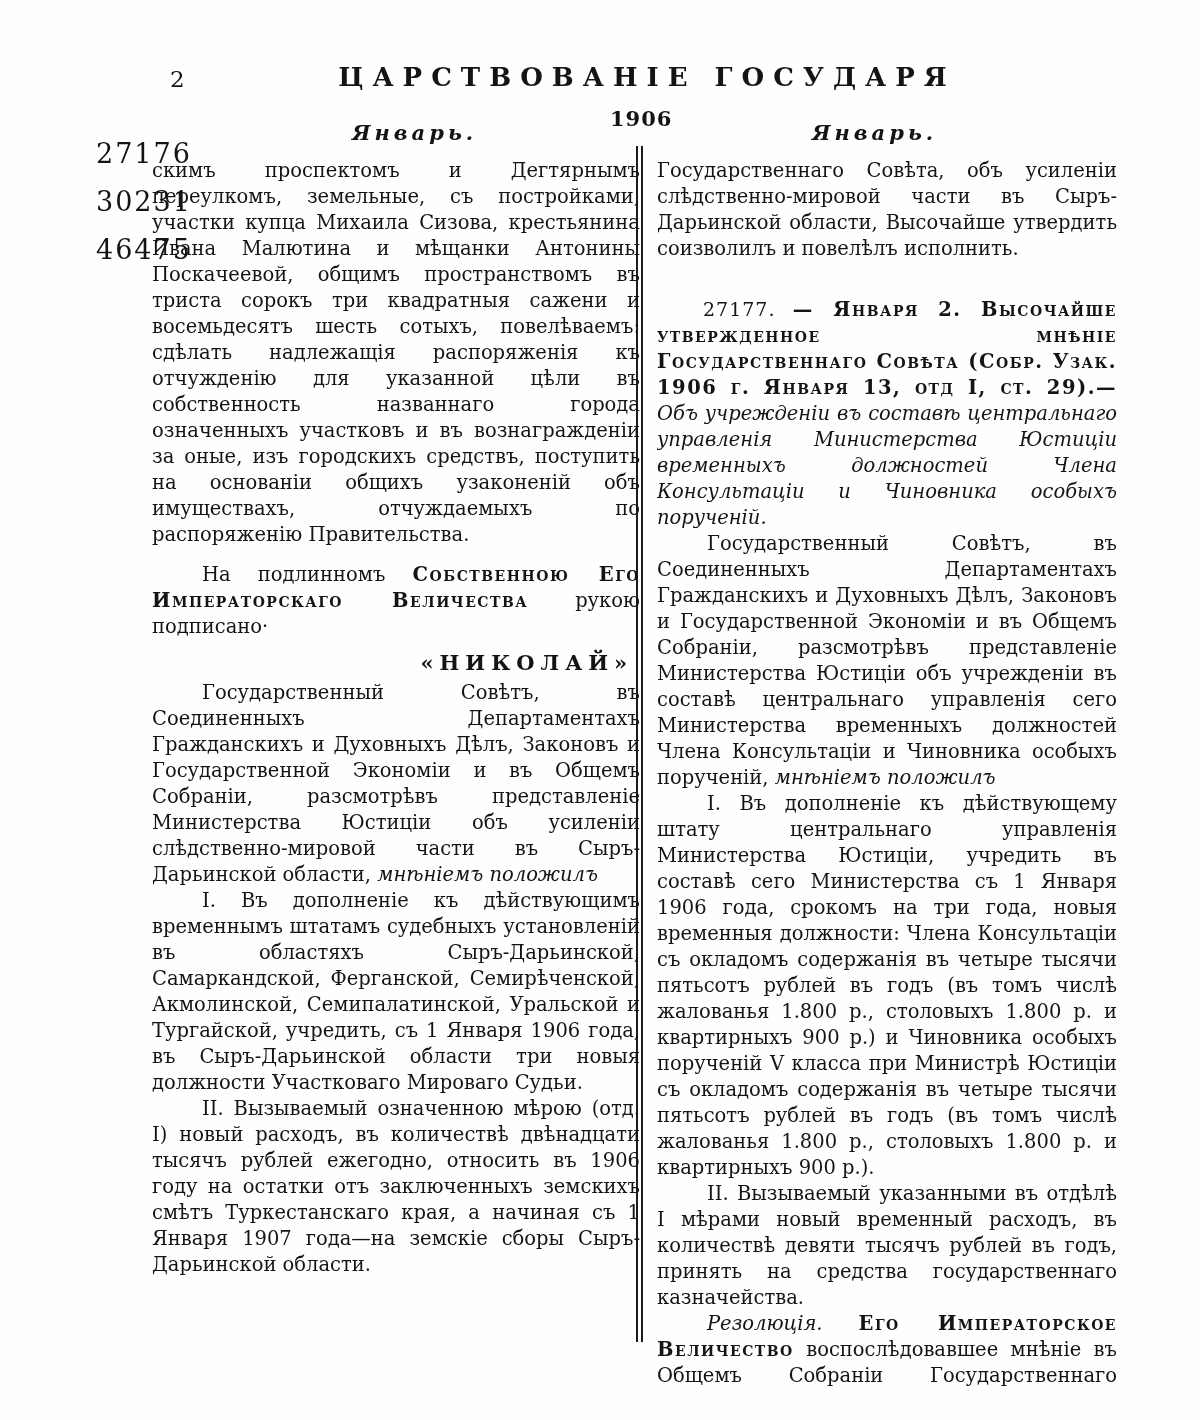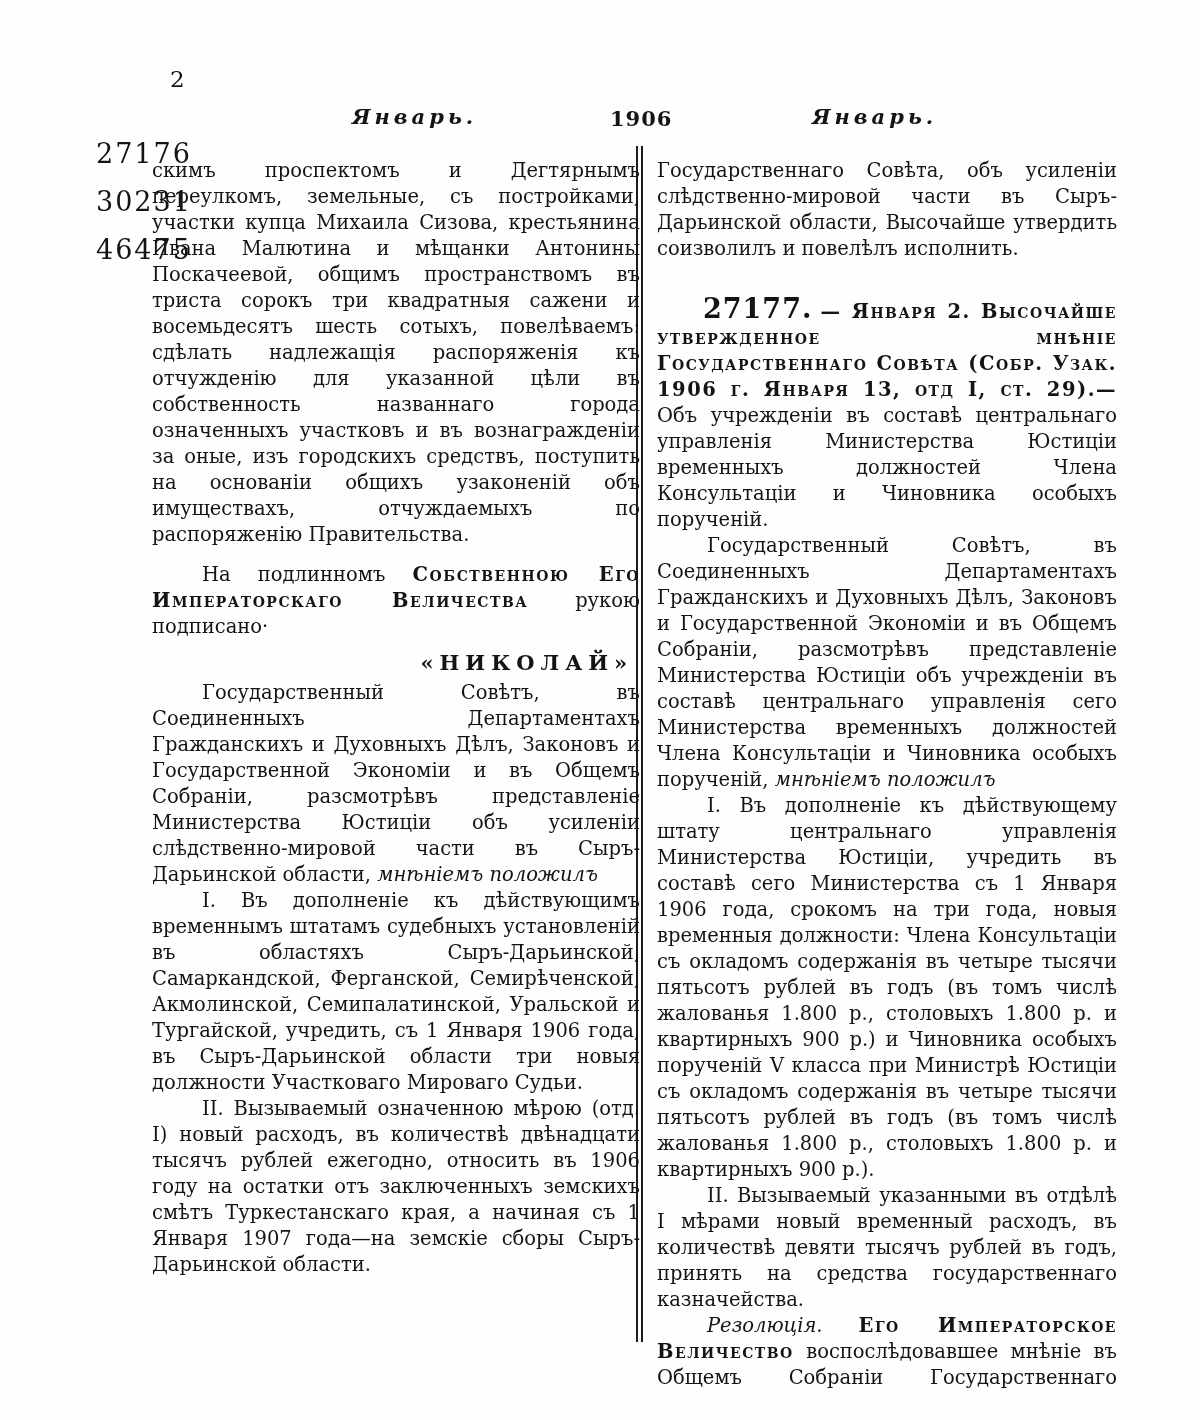--- a/index.html
+++ b/index.html
@@ -8,21 +8,21 @@
     background:#fefefe; color:#151413; overflow:hidden;
     font-family:"DejaVu Serif","Liberation Serif",serif;
   }
   
   .pagenum { position:absolute; left:170px; top:66px; font-size:23px; }
   .runtitle {
     position:absolute; left:147px; top:62px; width:1000px;
     text-align:center; font-size:26px; font-weight:bold; letter-spacing:9px;
     white-space:nowrap;
   }
-  .month { position:absolute; top:104px; font-size:21px; font-style:italic;
+  .month { position:absolute; top:120px; font-size:21px; font-style:italic;
            font-weight:bold; letter-spacing:4px; }
   .month-l { left:352px; }
   .month-r { left:812px; }
   .year { position:absolute; left:610px; top:106px; font-size:21px; font-weight:bold; letter-spacing:1px; }
   
   .margin-nums { position:absolute; left:96px; top:136px; }
   .margin-num {
     display:block; font-size:27px; font-weight:normal; letter-spacing:2px;
     line-height:36px; margin-bottom:12px;
   }
@@ -36,37 +36,38 @@
   .divider {
     position:absolute; left:636px; top:146px; height:1196px; width:7px;
     border-left:2px solid #1d1c1b; border-right:2px solid #1d1c1b;
     box-sizing:border-box;
   }
   
   p { margin:0; text-indent:50px; }
   p.noindent { text-indent:0; }
   .caps { font-variant:small-caps; font-weight:bold; letter-spacing:1.5px; }
   .it   { font-style:italic; }
-  .subject { }
+  .subject { font-style:italic; }
   .sig-intro { margin-top:14px; }
   .sig-name {
     text-indent:0; text-align:left; padding-left:55%;
     font-weight:bold; letter-spacing:6px;
     margin:10px 0 4px 0; font-size:21px;
   }
   .act-heading { margin-top:34px; text-indent:46px; }
   .act-heading.first-gap { margin-top:30px; }
-  .act-no { font-weight:bold; font-size:27px; letter-spacing:1px; }
+  .act-no { font-weight:normal; font-size:19px; letter-spacing:1px; }
 </style>
 </head>
 <body>
 
 <div class="sheet">
 
   <div class="pagenum">2</div>
+  <div class="runtitle">ЦАРСТВОВАНІЕ ГОСУДАРЯ</div>
   <div class="month month-l">Январь.</div>
   <div class="year">1906</div>
   <div class="month month-r">Январь.</div>
 
   <div class="margin-nums">
     <span class="margin-num">27176</span>
     <span class="margin-num">30231</span>
     <span class="margin-num">46475</span>
   </div>
 

